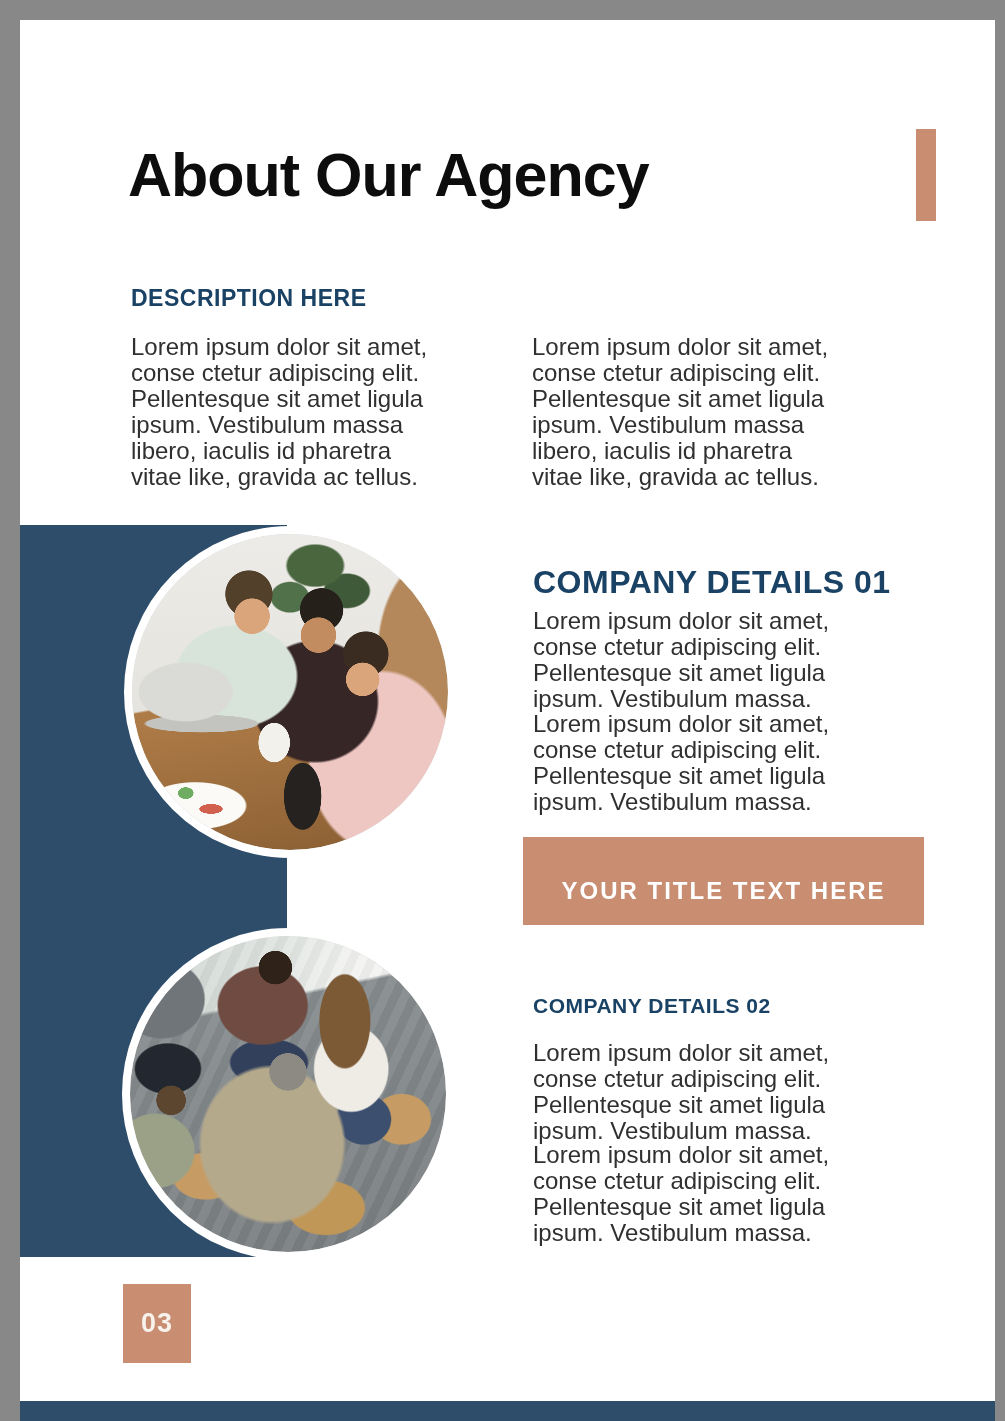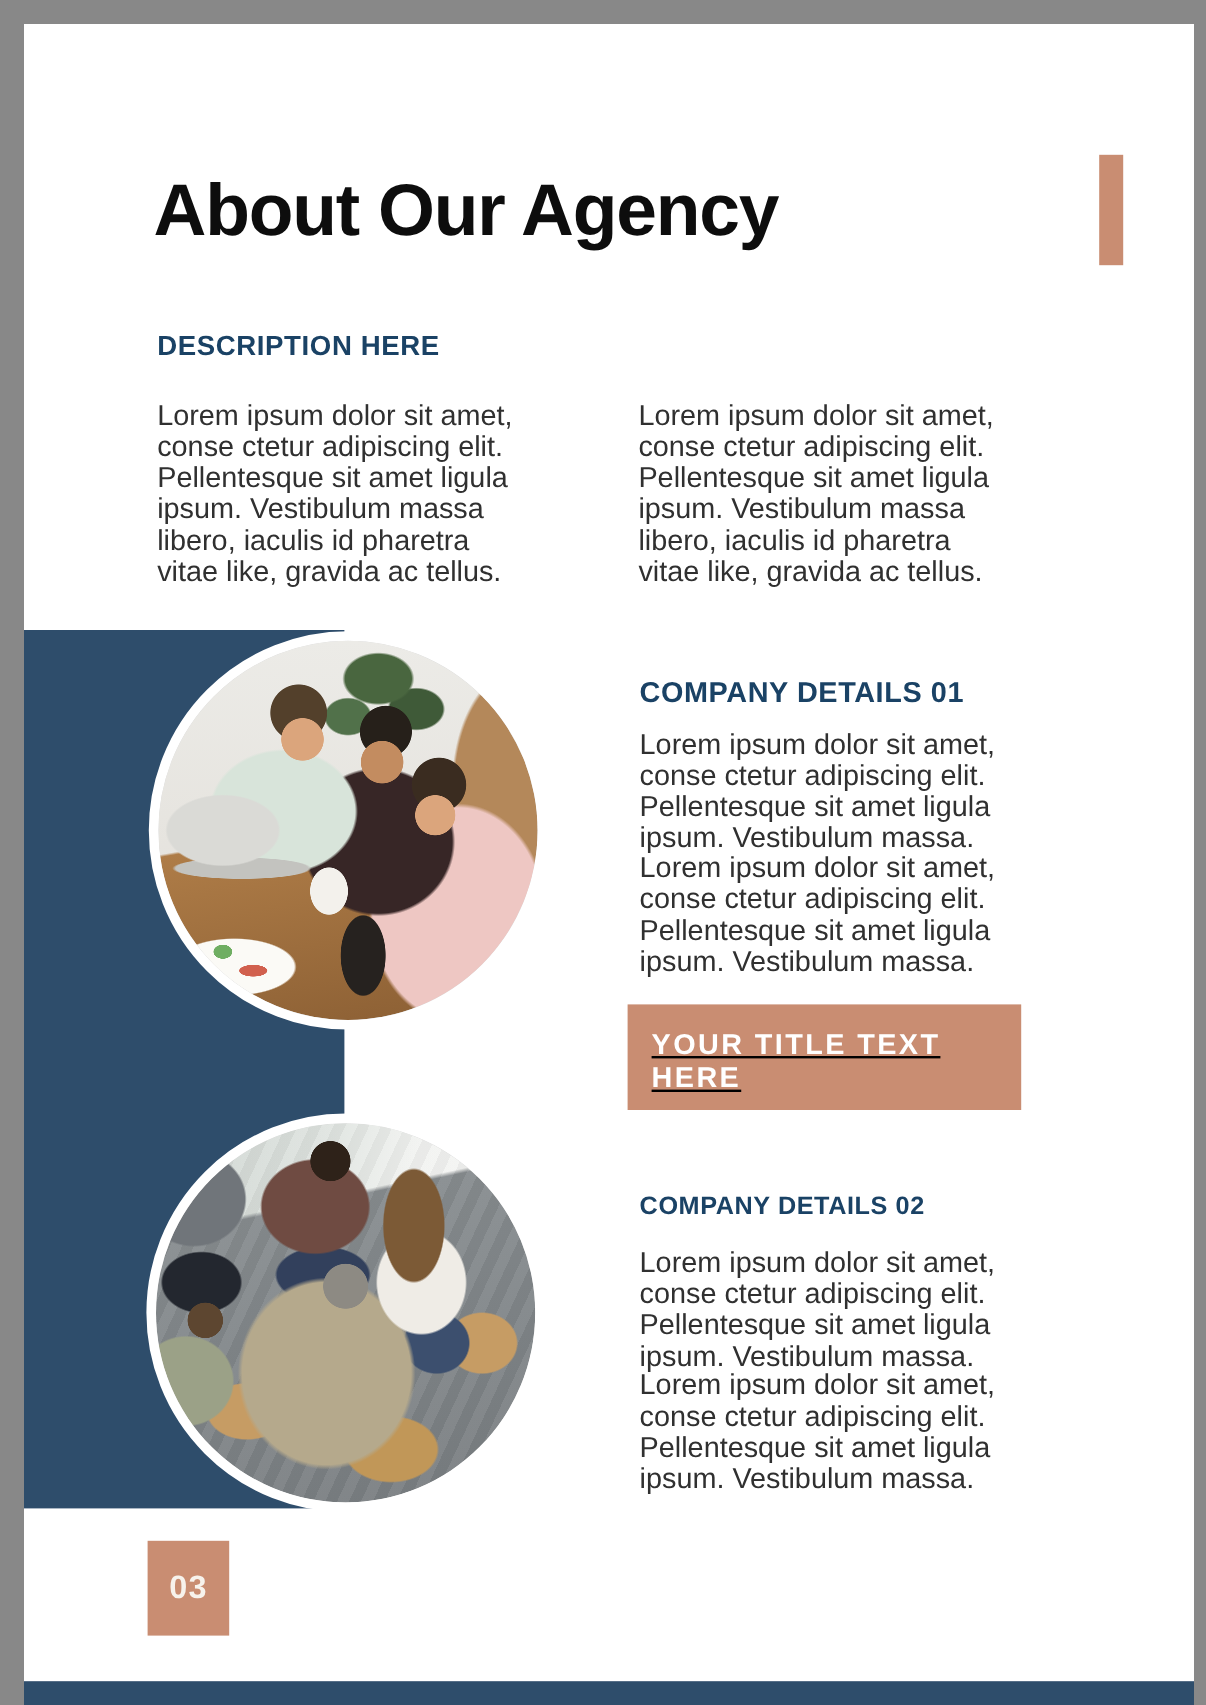--- a/index.html
+++ b/index.html
@@ -27,21 +27,21 @@
   }
   .accent-bar{
     position:absolute;left:896px;top:109px;width:9px;height:92px;
     background:var(--terracotta);
   }
   .section-heading{
     position:absolute;
     font-size:23px;font-weight:700;letter-spacing:.5px;
     color:var(--heading-color);
   }
-  .desc-heading{left:101px;top:245px;}
+  .desc-heading{left:101px;top:255px;}
   .body-par{
     position:absolute;
     font-size:24px;line-height:26px;color:var(--body-text-color);
   }
   .intro-col-1{left:101px;top:304px;width:318px;}
   .intro-col-2{left:502px;top:304px;width:318px;}
   .side-panel{
     position:absolute;left:0;top:505px;width:267px;height:732px;
     background:var(--navy);
   }
@@ -108,31 +108,31 @@
       
       radial-gradient(ellipse 30px 26px at 86% 58%, #c69c64 95%, transparent 100%),
       radial-gradient(ellipse 34px 24px at 24% 76%, #c69c64 95%, transparent 100%),
       radial-gradient(ellipse 40px 28px at 62% 86%, #c19758 95%, transparent 100%),
       
       repeating-linear-gradient(115deg, rgba(255,255,255,.05) 0 9px, rgba(0,0,0,.04) 9px 18px),
       linear-gradient(168deg, rgba(0,0,0,0) 24%, #878c8f 25%, #797e81 100%),
       
       linear-gradient(100deg, #ccd3cf 0%, #dfe4e0 38%, #f2f3f1 60%, #f7f7f5 100%);
   }
-  .cd1-heading{left:503px;top:534px;font-size:24px;}
+  .cd1-heading{left:503px;top:534px;font-size:32px;}
   .cd2-heading{left:503px;top:964px;font-size:21px;}
   .cd-par{width:370px;}
   .cd1-p1{left:503px;top:578px;}
   .cd1-p2{left:503px;top:681px;}
   .cd2-p1{left:503px;top:1010px;}
   .cd2-p2{left:503px;top:1112px;}
   .title-banner{
-    position:absolute;left:503px;top:817px;width:328px;height:88px;
+    position:absolute;left:503px;top:817px;width:401px;height:88px;
     background:var(--terracotta);
-    display:flex;align-items:flex-start;justify-content:center;text-decoration:underline;
+    display:flex;align-items:flex-end;justify-content:center;
   }
   .title-banner-label{
     color:#ffffff;font-size:24px;font-weight:700;letter-spacing:2px;
   }
   .footer-bar{
     position:absolute;left:0;top:1381px;width:1005px;height:40px;
     background:var(--navy);
   }
   .page-number-box{
     position:absolute;left:103px;top:1264px;width:68px;height:79px;

